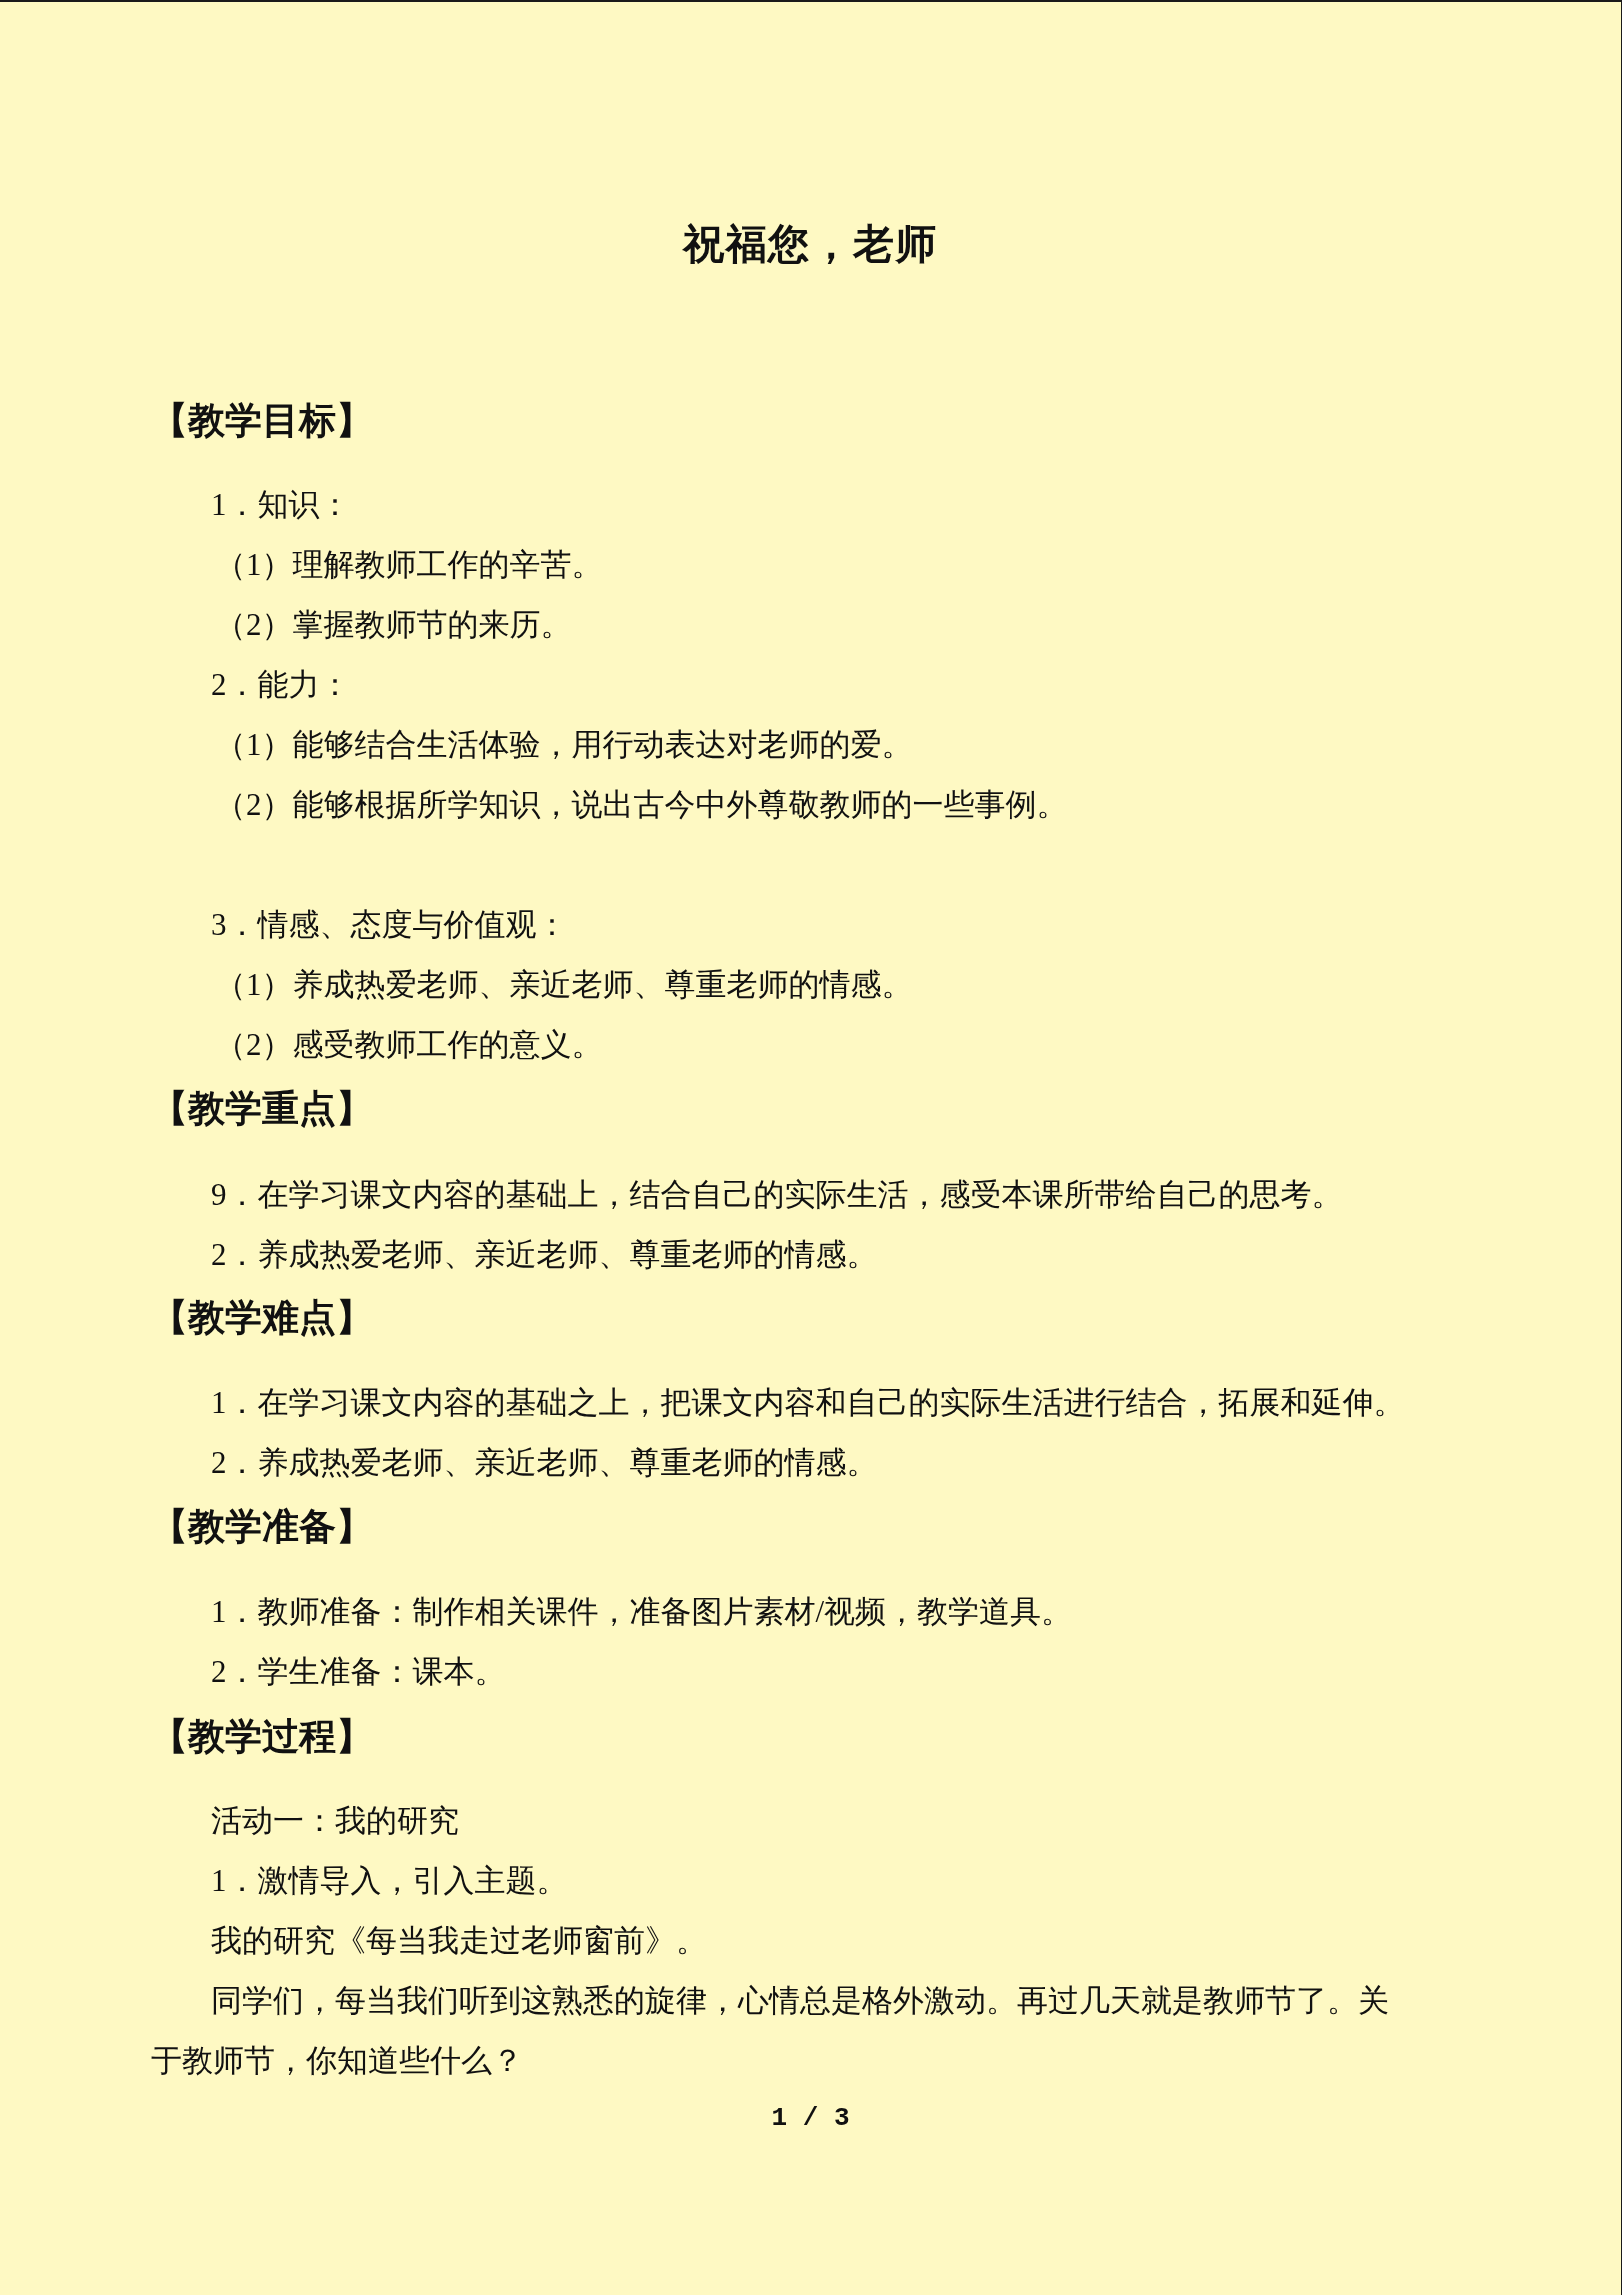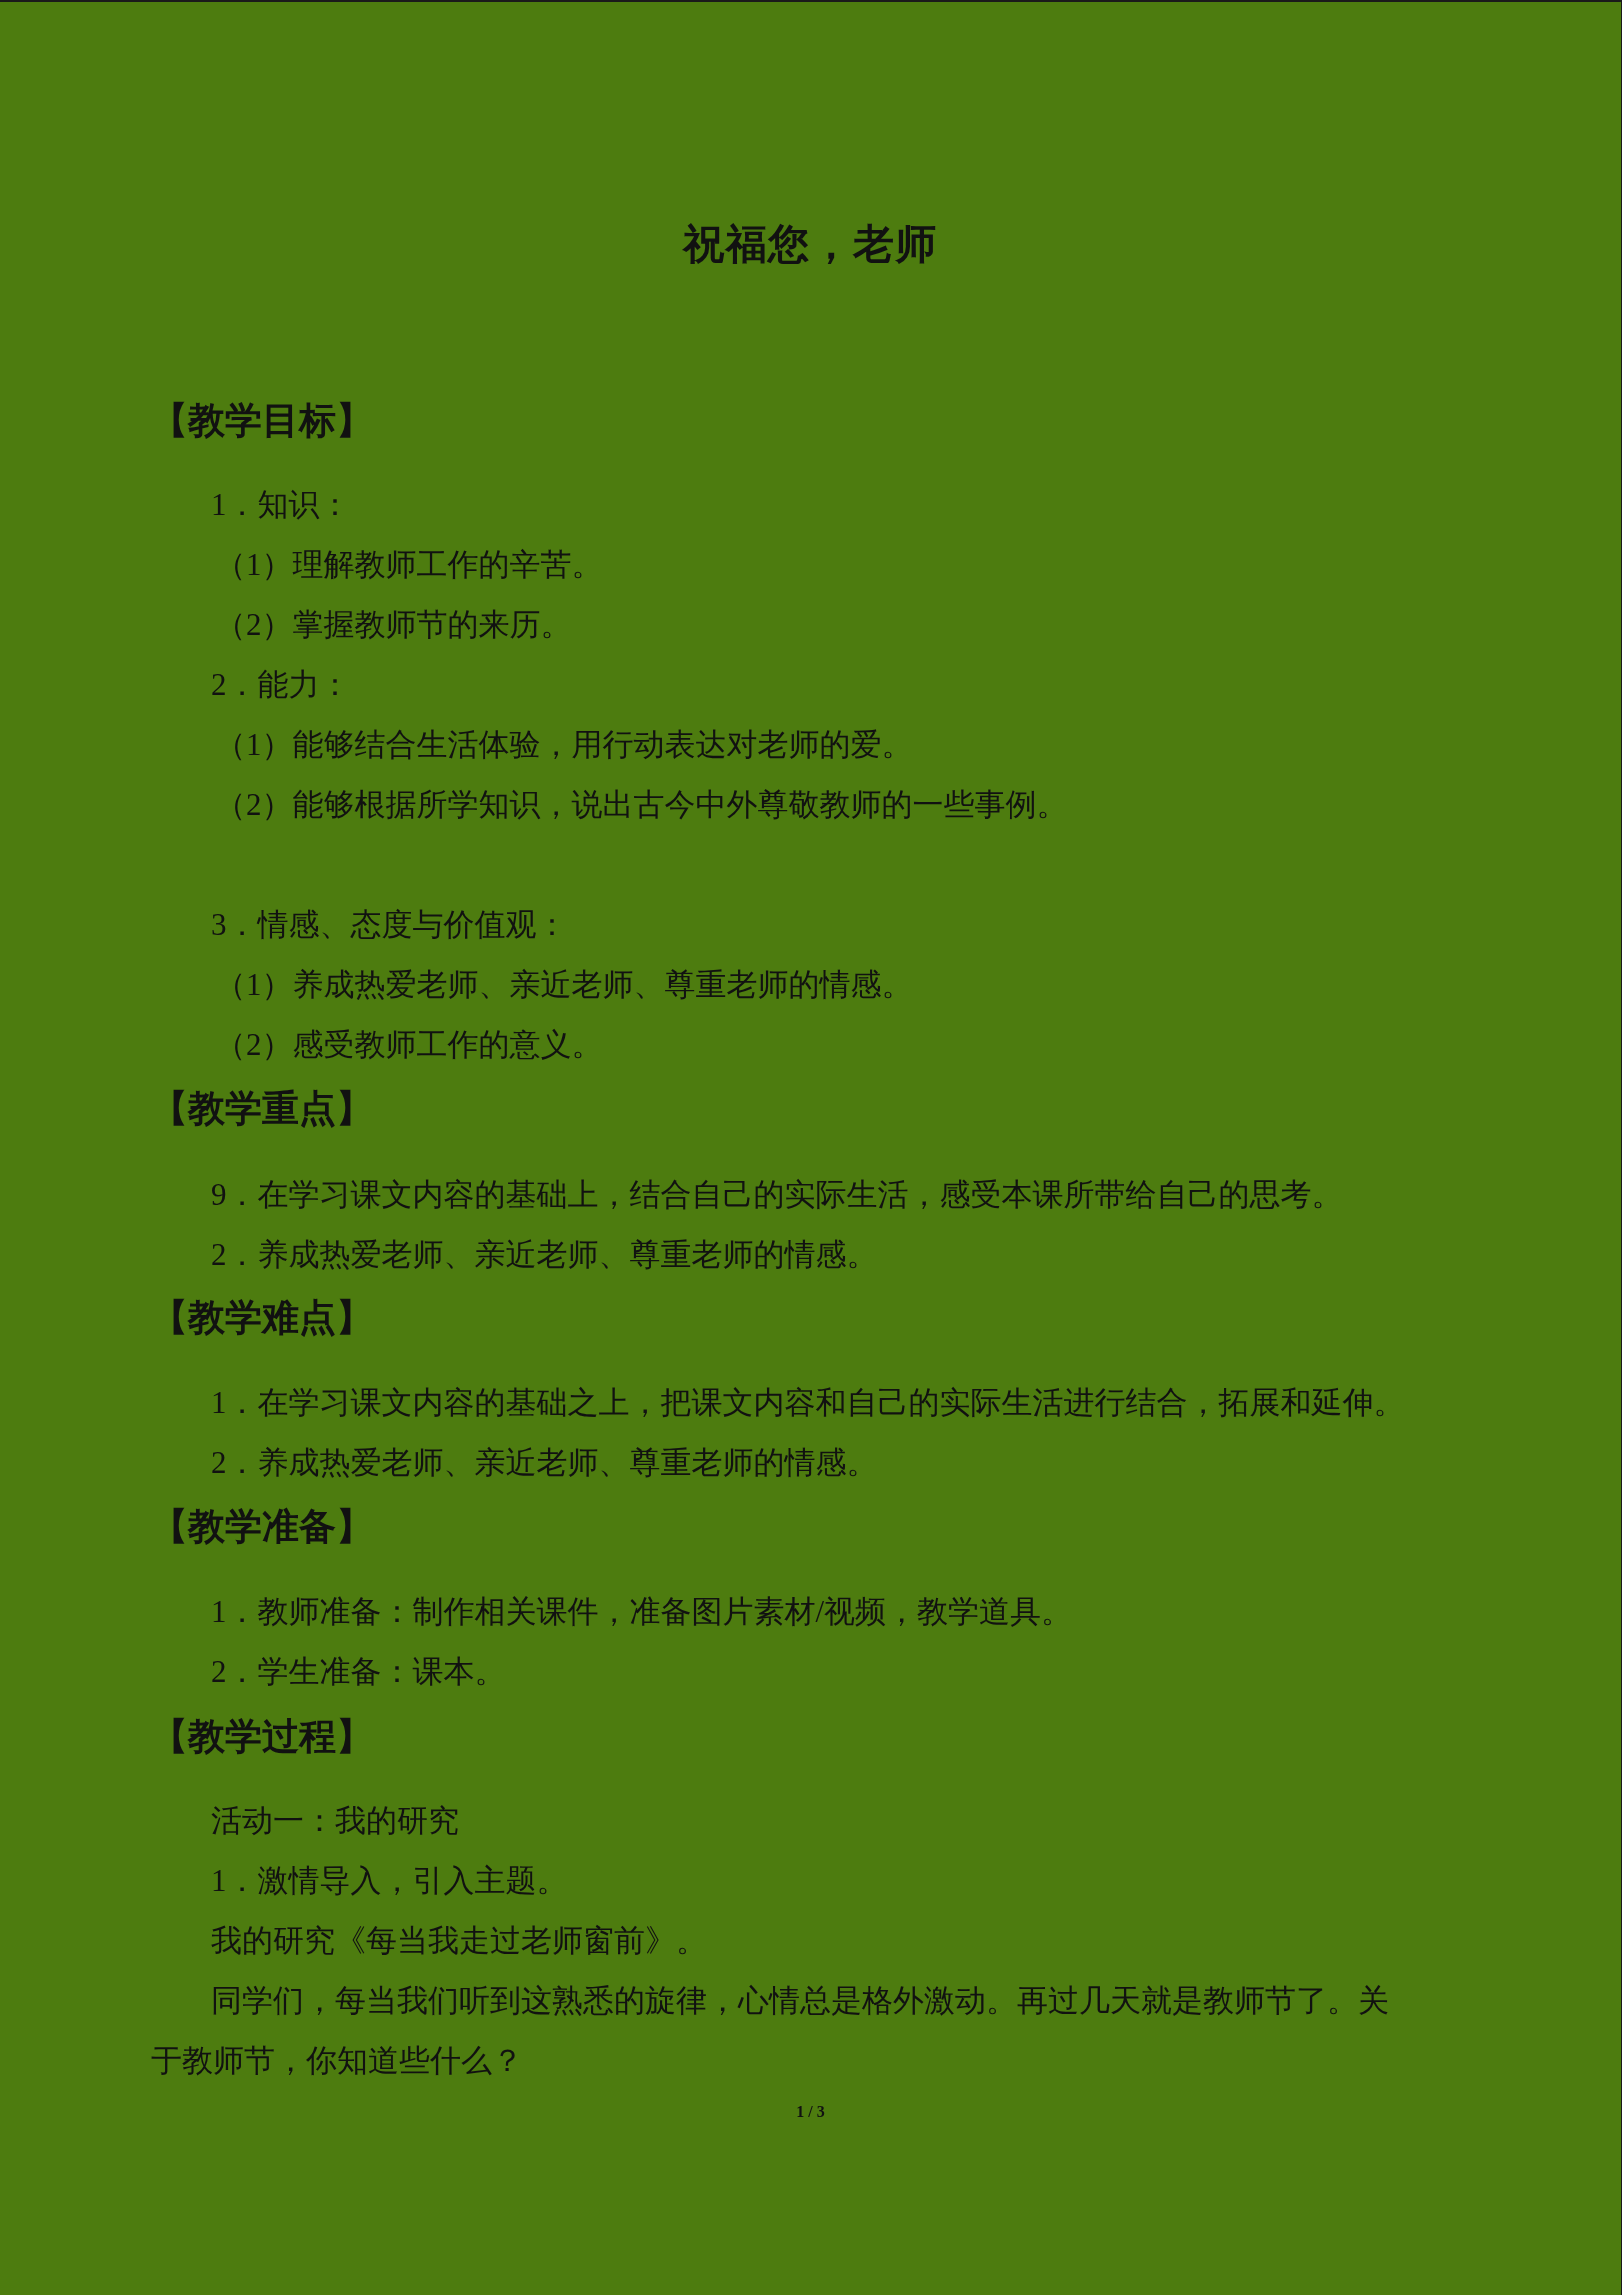--- a/index.html
+++ b/index.html
@@ -1,41 +1,41 @@
 <!DOCTYPE html>
 <html style="font-size:11px"><head>
   <meta charset="utf-8">
   <style>
     html, body { margin: 0; padding: 0; background: #ffffff; }
     body { width: 1623px; height: 2295px; position: relative; overflow: hidden; }
     .page {
       position: absolute; left: 0; top: 0; width: 1622px; height: 2295px;
       border-top: 2px solid #1a1a1a; border-right: 1.4px solid #1a1a1a;
-      box-sizing: border-box; background: #4d7c0f;
+      box-sizing: border-box; background: #fef9c3;
       font-family: "Liberation Serif", "DejaVu Serif", serif; color: #111;
     }
     .title {
       position: absolute; top: 215px; left: 0; width: 100%; text-align: center;
       font-family: "DejaVu Sans", "Liberation Sans", sans-serif;
       font-weight: bold; font-size: 41px; letter-spacing: 1.4px;
     }
     .heading {
       position: absolute; left: 151px;
       font-family: "DejaVu Sans", "Liberation Sans", sans-serif;
       font-weight: bold; font-size: 37px; line-height: 44px;
     }
     .line {
       position: absolute; font-size: 31px; line-height: 38px; white-space: nowrap;
     }
     .l1 { left: 211px; }
     .lp { left: 215px; }
     .lb { left: 151px; }
     .footer {
       position: absolute; top: 2101px; left: 0; width: 100%; text-align: center;
-      font-family: Liberation Serif, serif; font-weight: bold; font-size: 16px;
+      font-family: Liberation Mono, monospace; font-weight: bold; font-size: 26px;
     }
   </style>
 </head>
 <body>
 
 <div class="page">
   <div class="title">祝福您，老师</div>
 
   <div class="heading" style="top:397px">【教学目标】</div>
   <div class="line l1" style="top:484px">1．知识：</div>

